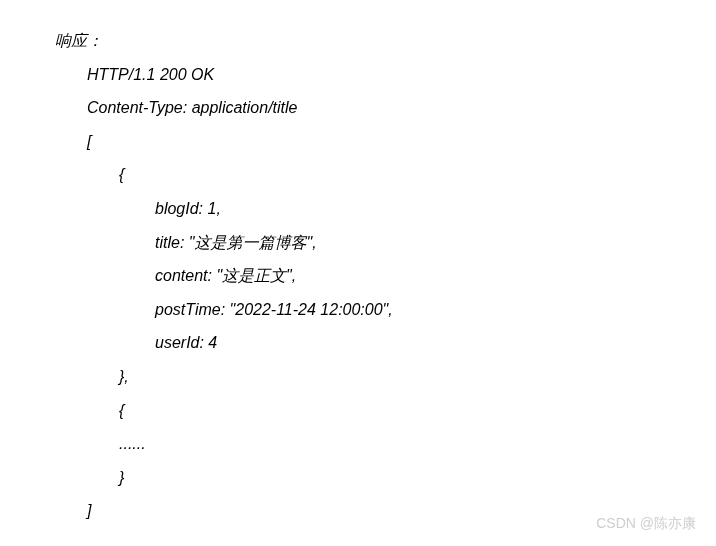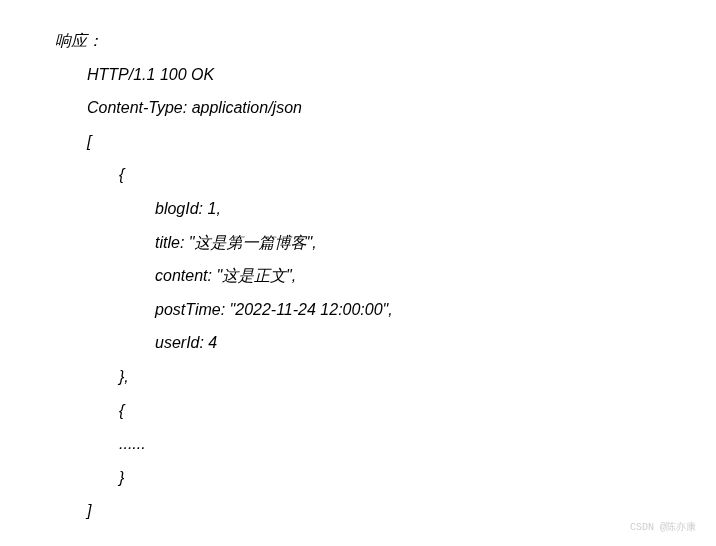--- a/index.html
+++ b/index.html
@@ -29,30 +29,30 @@
       padding-left: 64px;
     }
     .indent-3 {
       padding-left: 100px;
     }
     .watermark {
       position: absolute;
       bottom: 8px;
       right: 20px;
       color: rgba(180, 180, 180, 0.65);
-      font-size: 10px;
-      font-family: Liberation Mono, monospace;
+      font-size: 14px;
+      font-family: Liberation Sans, sans-serif;
     }
   </style>
 </head>
 <body>
 
 <div class="line">响应：</div>
-<div class="line indent-1">HTTP/1.1 100 OK</div>
-<div class="line indent-1">Content-Type: application/json</div>
+<div class="line indent-1">HTTP/1.1 200 OK</div>
+<div class="line indent-1">Content-Type: application/title</div>
 <div class="line indent-1">[</div>
 <div class="line indent-2">{</div>
 <div class="line indent-3">blogId: 1,</div>
 <div class="line indent-3">title: "这是第一篇博客",</div>
 <div class="line indent-3">content: "这是正文",</div>
 <div class="line indent-3">postTime: "2022-11-24 12:00:00",</div>
 <div class="line indent-3">userId: 4</div>
 <div class="line indent-2">},</div>
 <div class="line indent-2">{</div>
 <div class="line indent-2">......</div>

